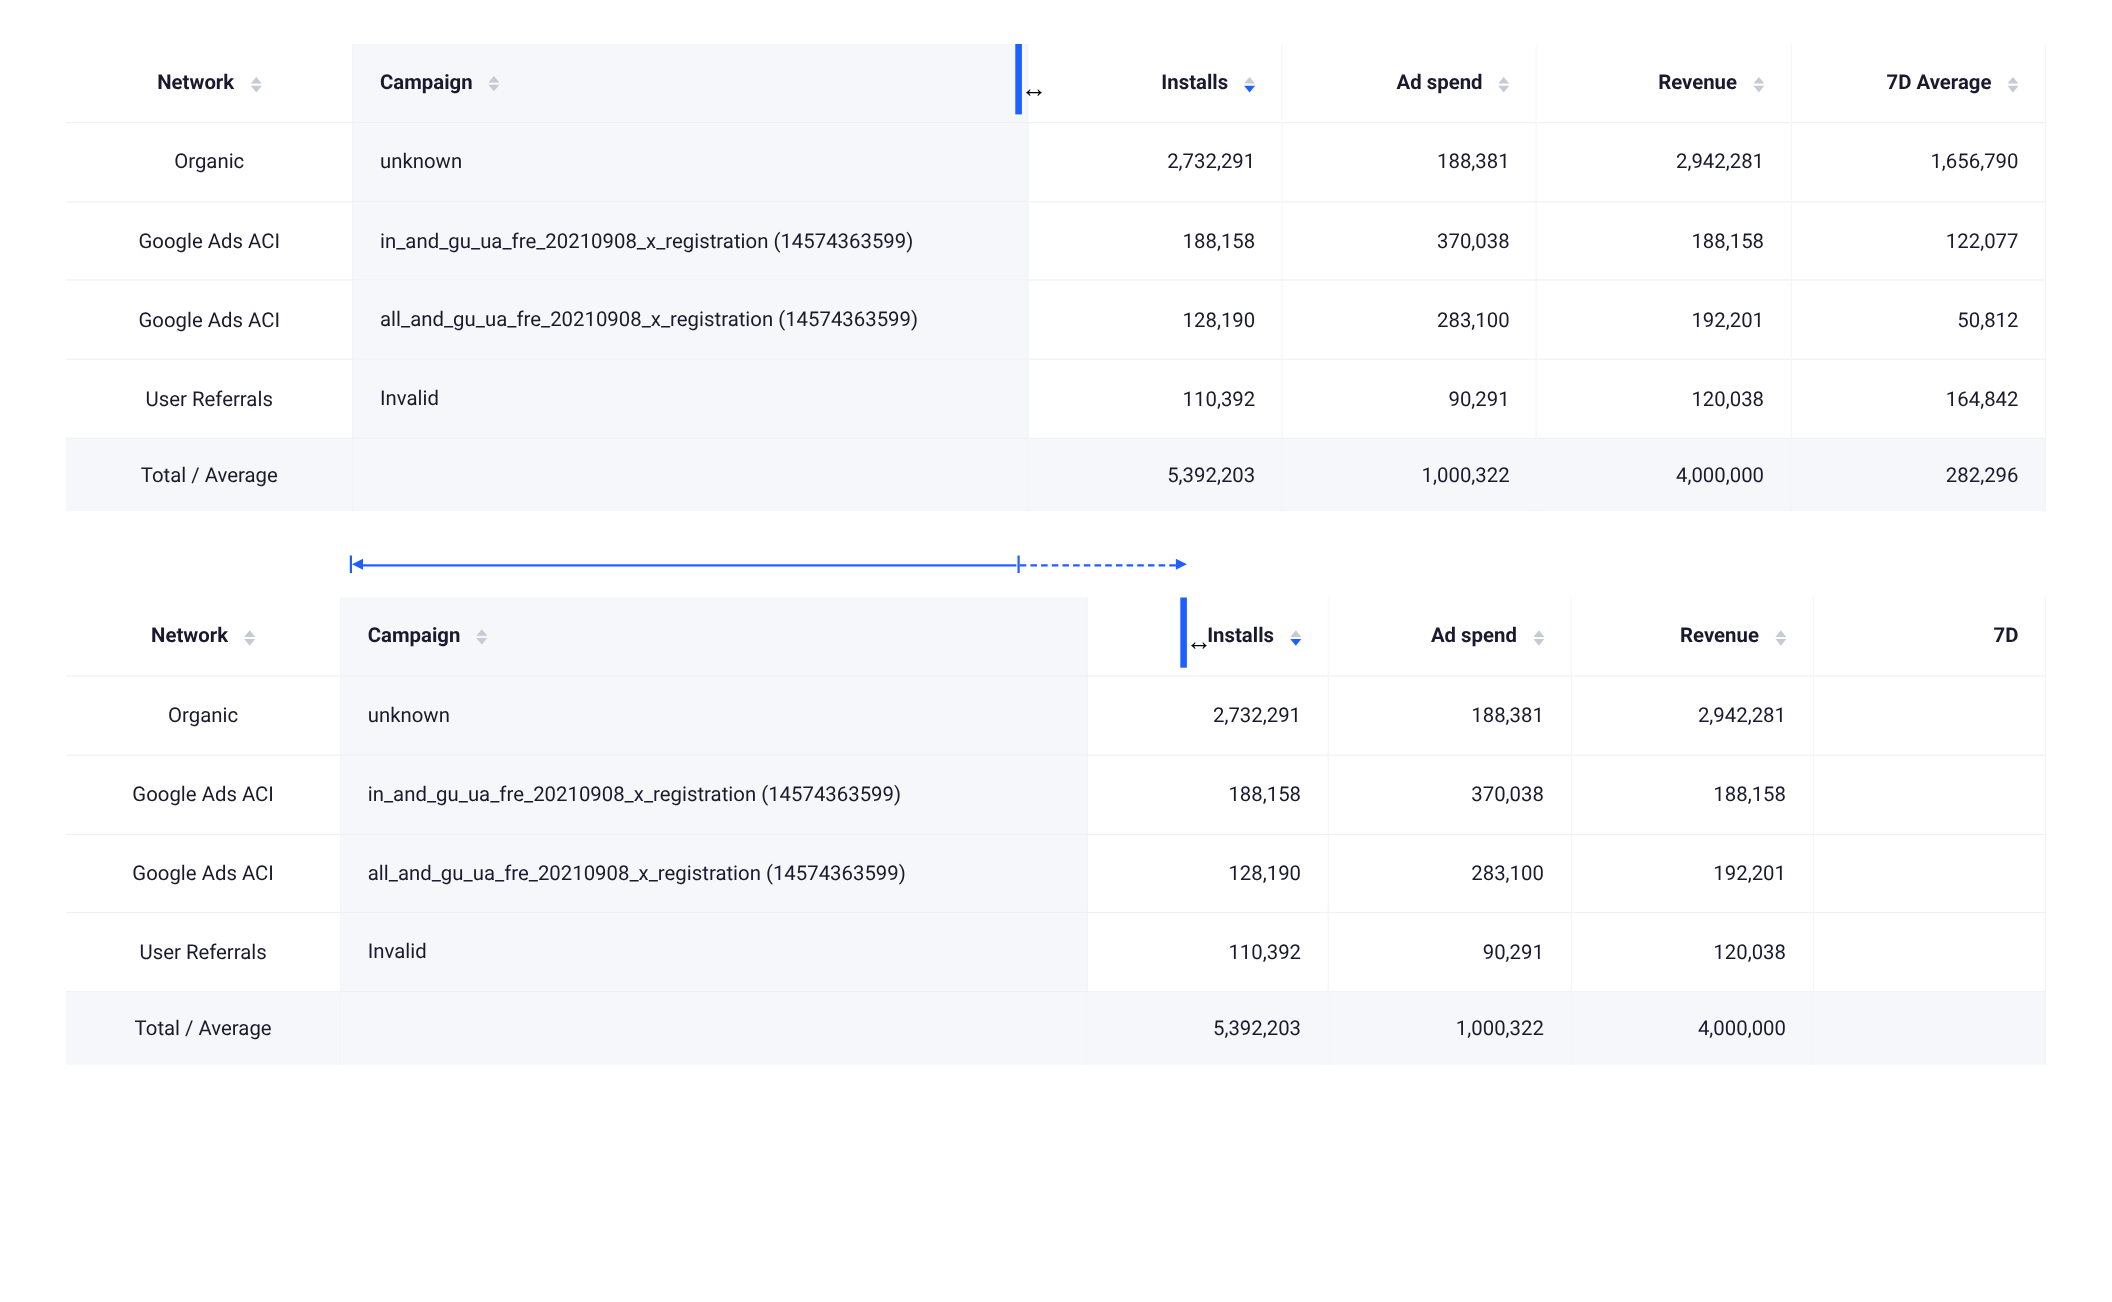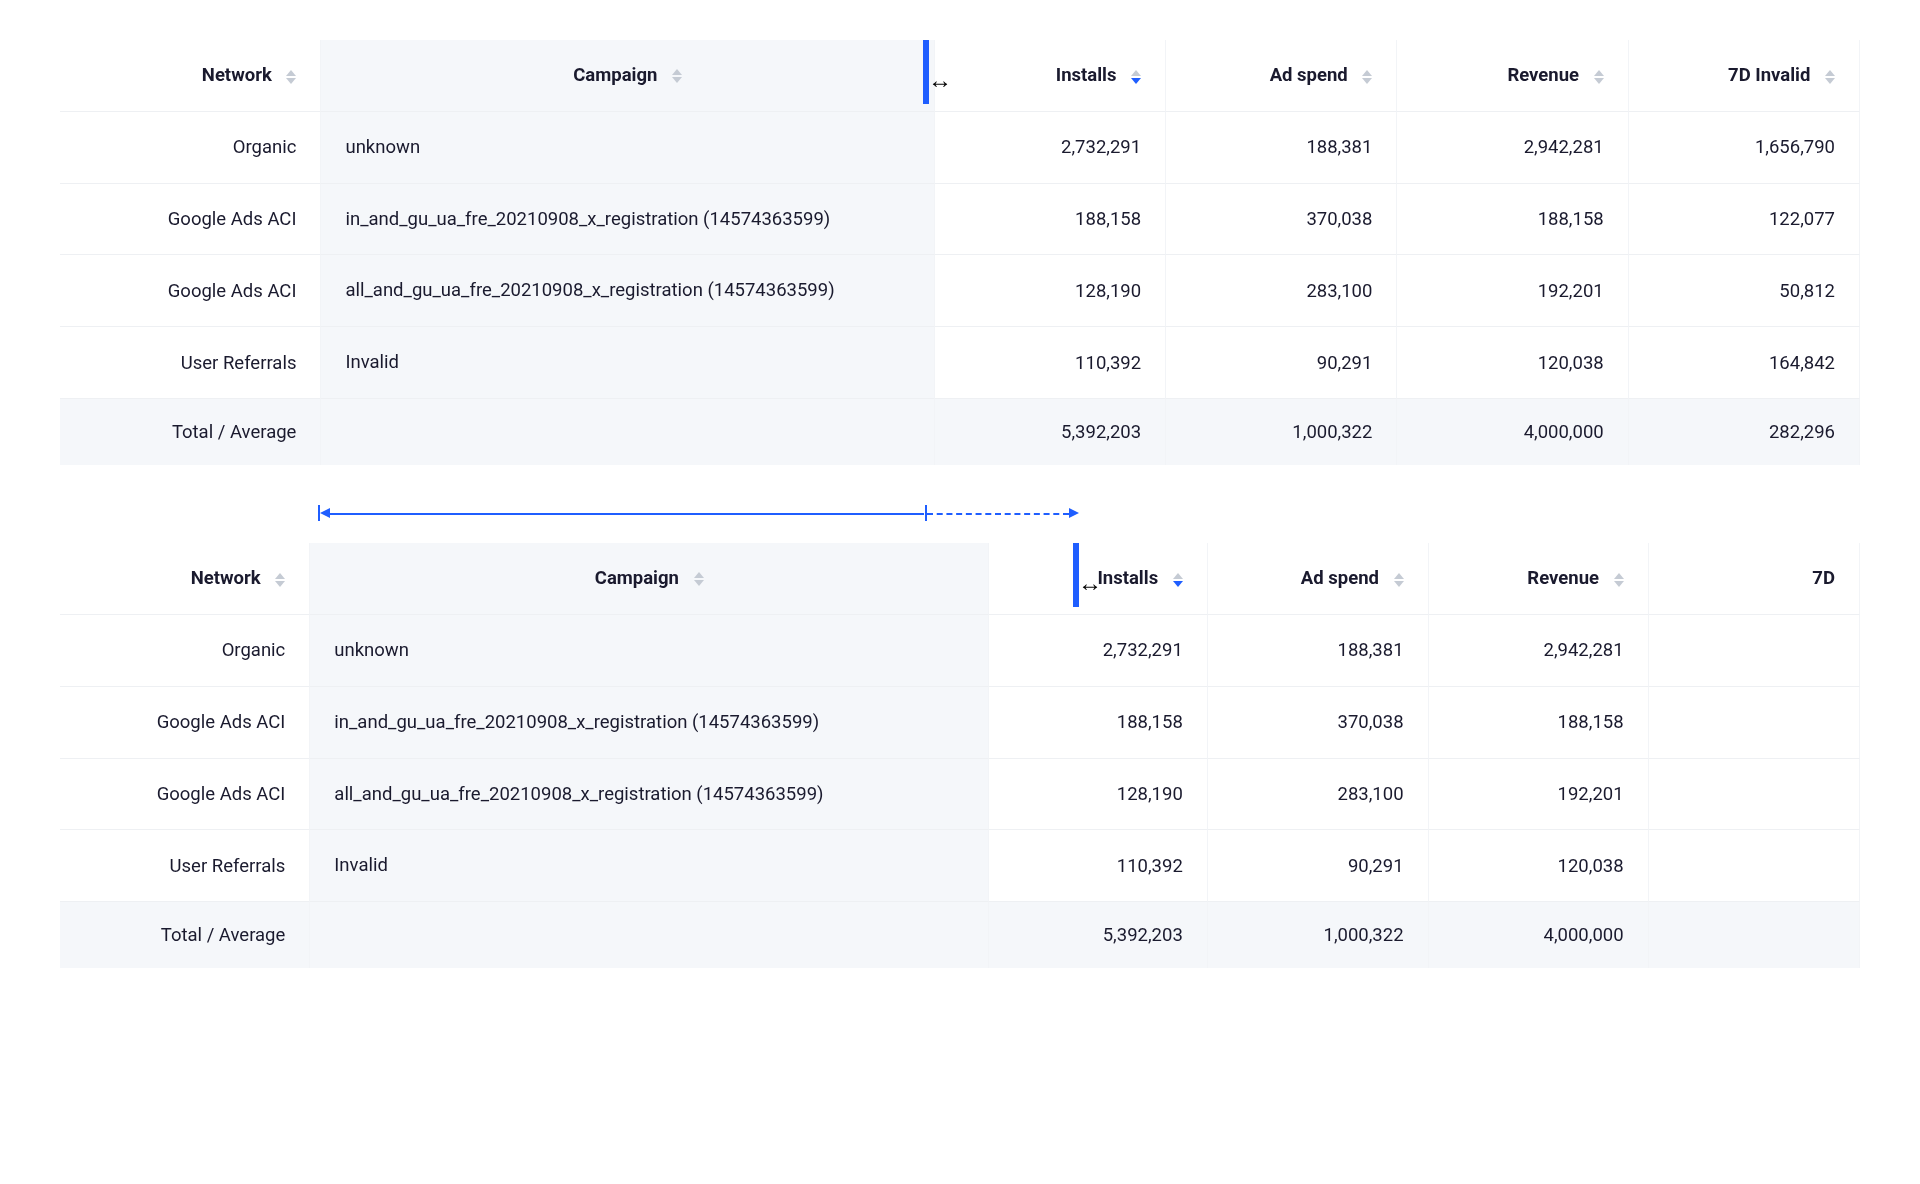--- a/index.html
+++ b/index.html
@@ -25,29 +25,29 @@
       text-align: right;
       white-space: nowrap;
       border-bottom: 1px solid #eef0f3;
       border-right: 1px solid #f2f4f7;
     }
     .th {
       font-weight: 700;
       position: relative;
       background: #fff;
     }
-    .th.left, .td.left { text-align: right; }
+    .th.left, .td.left { text-align: center; }
     .th.campaign, .td.campaign {
       text-align: left;
       background: #f5f7fa;
       white-space: normal;
       word-break: break-word;
       line-height: 1.45;
     }
-    .th.campaign { font-weight: 700; text-align: center; }
+    .th.campaign { font-weight: 700; }
     .th .sort-box {
       display: inline-flex;
       flex-direction: column;
       margin-left: 10px;
       vertical-align: middle;
       gap: 2px;
     }
     .sort-up, .sort-down {
       width: 0; height: 0;
       border-left: 5px solid transparent;
@@ -168,21 +168,21 @@
             </span>
         </th>
         <th class="th">
           <span>Revenue</span>
           <span class="sort-box">
               <span class="sort-up"></span>
               <span class="sort-down"></span>
             </span>
         </th>
         <th class="th">
-          <span>7D Invalid</span>
+          <span>7D Average</span>
           <span class="sort-box">
               <span class="sort-up"></span>
               <span class="sort-down"></span>
             </span>
         </th>
       </tr>
     </thead>
     <tbody>
       <tr>
         <td class="td left">Organic</td>

